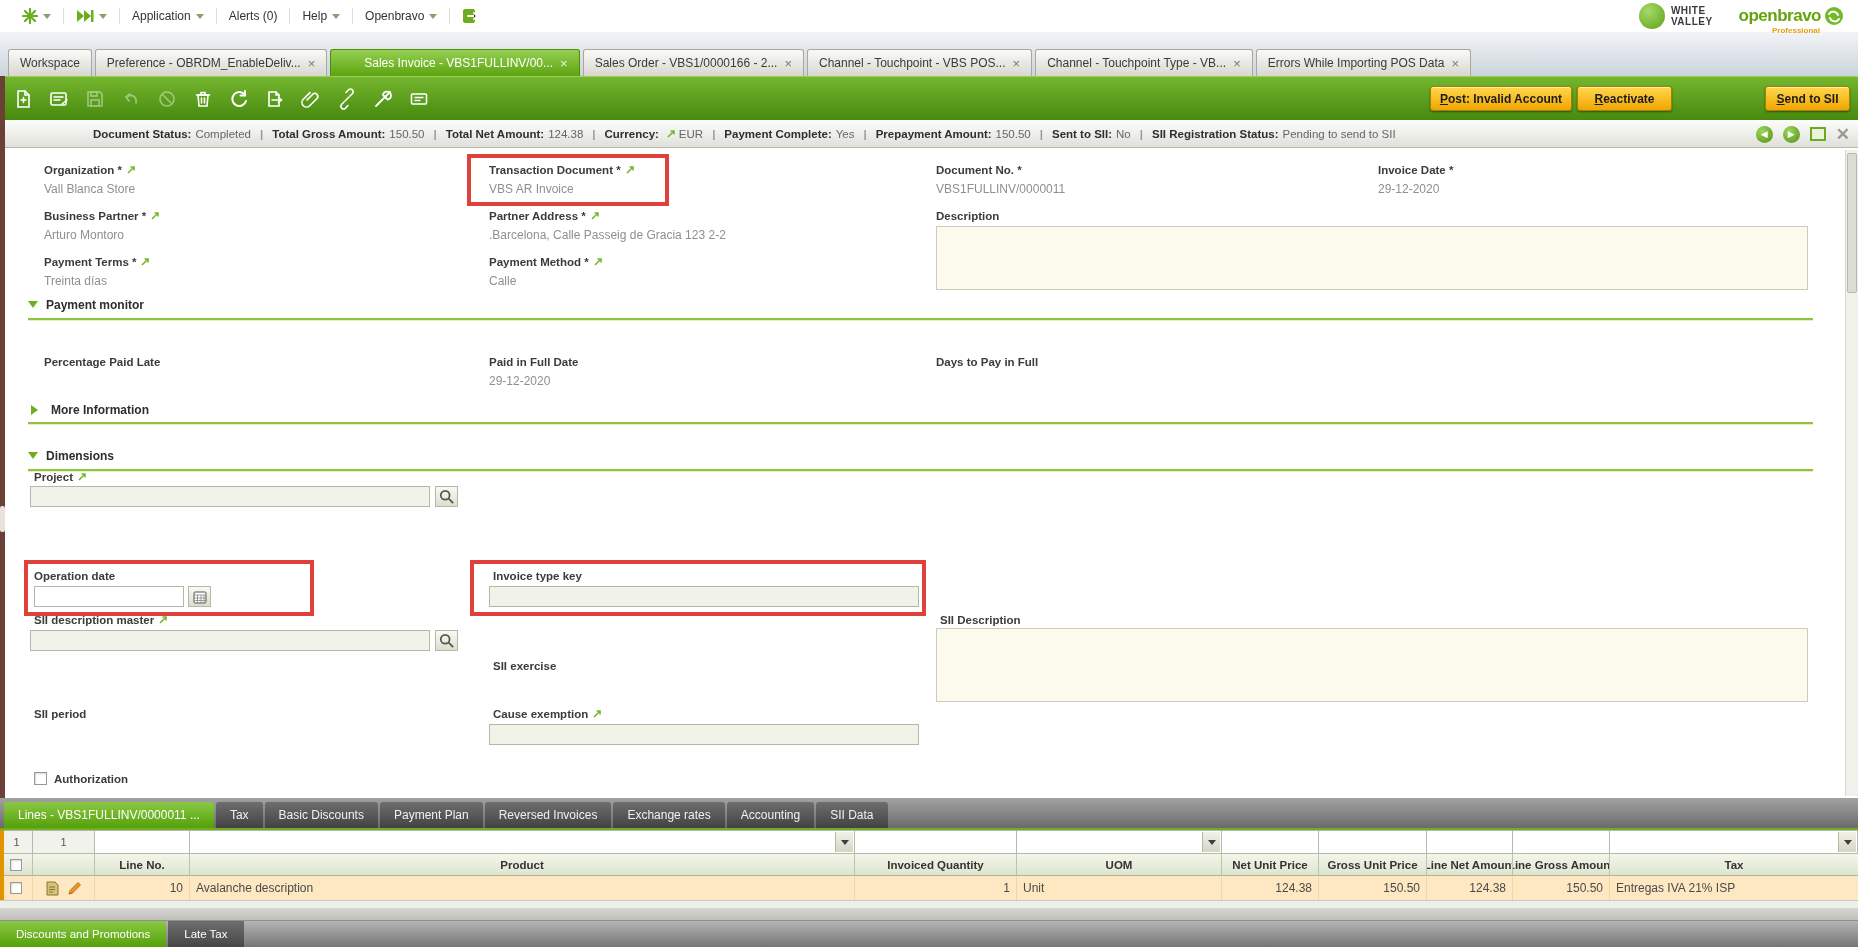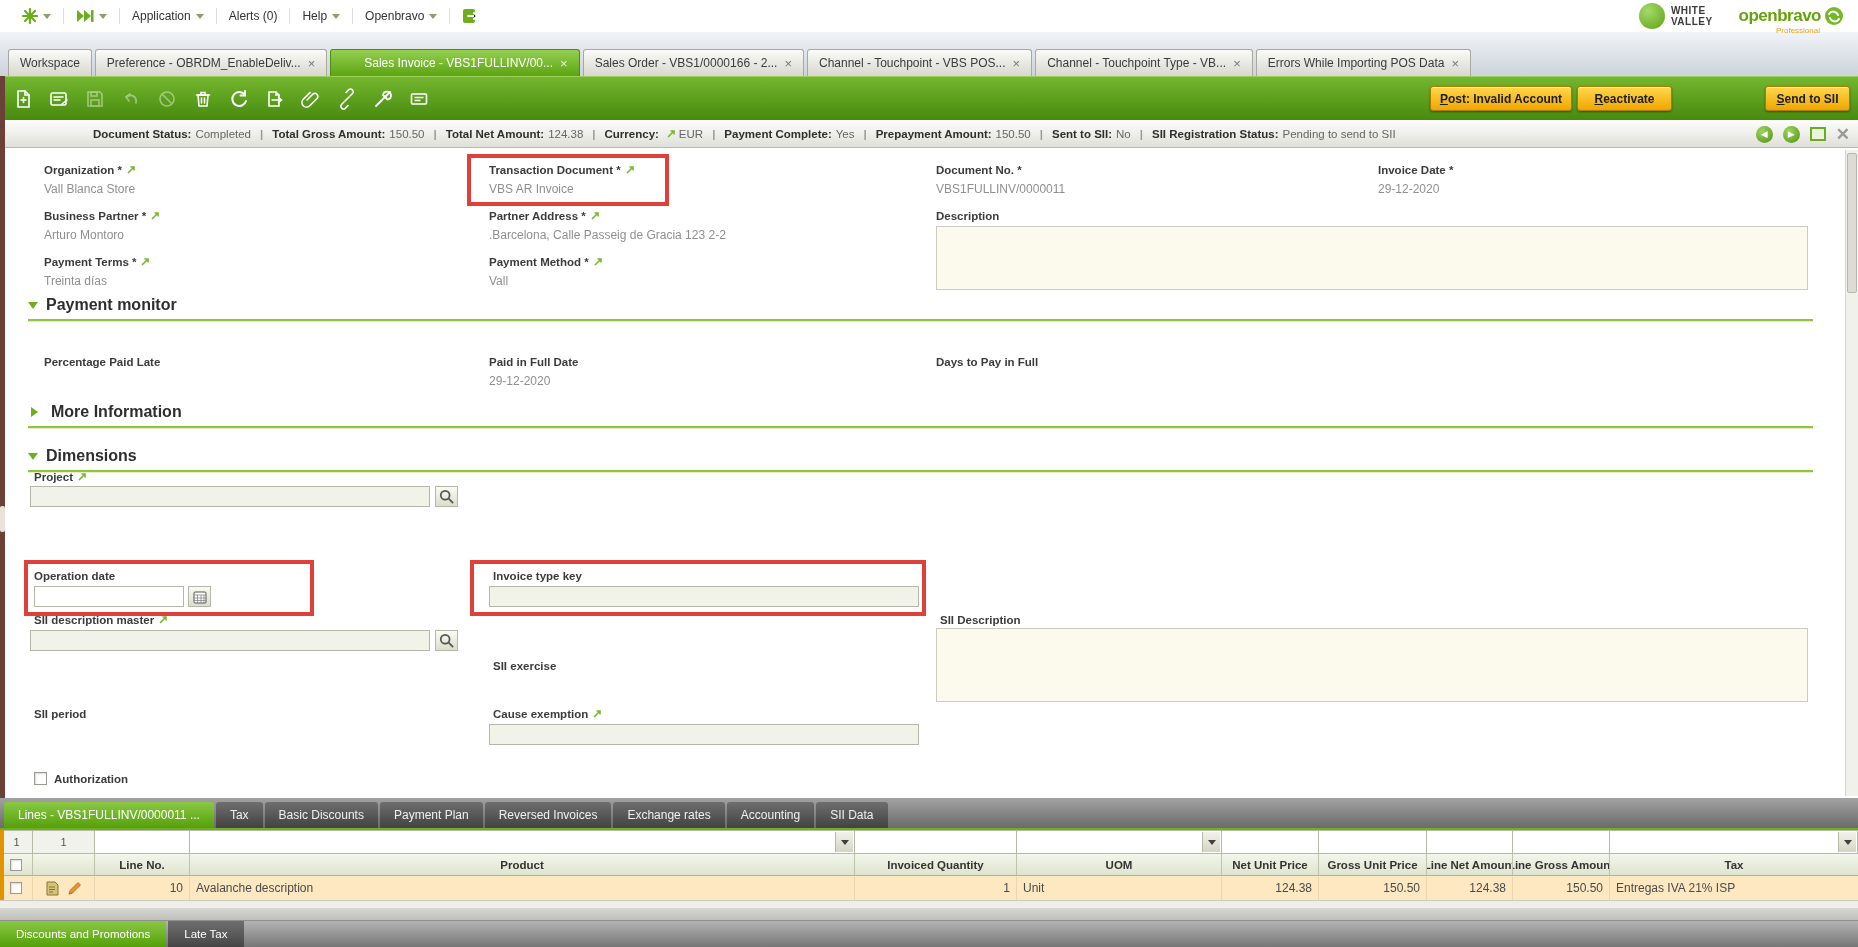--- a/index.html
+++ b/index.html
@@ -10,21 +10,21 @@
   .topbar { height:32px; background:#ffffff; display:flex; align-items:center; padding-left:10px; position:relative; }
   .menu-item { display:flex; align-items:center; gap:5px; padding:0 12px; height:20px; font-size:12px; color:#333; cursor:pointer; }
   .menu-sep { width:1px; height:16px; background:#ddd; }
   .caret { width:0; height:0; border:4px solid transparent; border-top:5px solid #8aa06a; margin-top:4px; }
   .top-logos { position:absolute; right:14px; top:0; height:32px; display:flex; align-items:center; gap:26px; }
   .wv-logo { display:flex; align-items:center; gap:6px; }
   .wv-circle { width:26px; height:26px; border-radius:50%; background:radial-gradient(circle at 35% 30%, #a6d96a, #5da214); }
   .wv-text { font-size:10px; font-weight:bold; color:#3a3a3a; line-height:11px; letter-spacing:.5px; }
   .ob-logo { display:flex; align-items:flex-start; gap:3px; position:relative; }
   .ob-word { font-size:17px; font-weight:bold; color:#65a30d; letter-spacing:-0.5px; }
-  .ob-sub { position:absolute; right:24px; bottom:-9px; font-size:8px; color:#e8a013; font-weight:normal; }
+  .ob-sub { position:absolute; right:24px; bottom:-9px; font-size:8px; color:#e8a013; font-weight:bold; }
   .ob-mark { width:20px; height:20px; }
 
   
   .tabrow { height:44px; background:linear-gradient(#f1f4f7,#ccd3db); display:flex; align-items:flex-end; padding-left:8px; }
   .tab { height:27px; display:flex; align-items:center; gap:7px; padding:0 11px; margin-right:3px;
          font-size:12px; color:#3a3a3a; background:linear-gradient(#fafaf8,#d8d8d0); border:1px solid #a8a8a0; border-bottom:none;
          border-radius:3px 3px 0 0; white-space:nowrap; cursor:pointer; }
   .tab .x { font-size:13px; color:#777; line-height:1; cursor:pointer; }
   .tab.active { background:linear-gradient(#94cf52,#5da410); border-color:#4f8c0e; color:#fff;padding-left:33px; }
   .tab.active .x { color:#eaf5dc; }
@@ -49,21 +49,21 @@
   .winicon { width:16px; height:14px; border:2px solid #6aab22; background:#eaf3dc; cursor:pointer; }
   .closex { font-size:17px; font-weight:bold; color:#9a9a94; cursor:pointer; }
 
   
   .form-region { height:650px; background:#fff; position:relative; }
   .fld { position:absolute; }
   .lbl { font-size:11.5px; font-weight:bold; color:#3b3b3b; display:flex; align-items:center; gap:4px; white-space:nowrap; }
   .val { font-size:12px; color:#8f8f8f; margin-top:6px; white-space:nowrap; }
   .sect { position:absolute; left:28px; right:45px; }
   .sect .hd { display:flex; align-items:center; gap:8px; padding-bottom:5px; border-bottom:2px solid #8cc63e; box-shadow:0 1px 0 #e9ebc9; }
-  .sect .hd .ttl { font-size:16px; font-weight:bold; color:#2e2e2e; }
+  .sect .hd .ttl { font-size:12px; font-weight:bold; color:#2e2e2e; }
   .tri-down { width:0; height:0; border:5px solid transparent; border-top:7px solid #6fae1f; margin-top:5px; }
   .tri-right { width:0; height:0; border:5px solid transparent; border-left:7px solid #6fae1f; margin-left:3px; }
   .redbox { position:absolute; border:4px solid #e0403a; pointer-events:none; }
   .inputbox { background:#fdfdf4; border:1px solid #b6b6aa; height:21px; }
   .selbox { position:relative; background:#f1f2e8; border:1px solid #b6b6aa; height:21px; }
   .dtri { width:0; height:0; border:4px solid transparent; border-top:5px solid #3f3f3f; margin-top:4px; }
   .sqbtn { width:23px; height:21px; background:linear-gradient(#fafaf2,#dadfcc); border:1px solid #b6b6aa; display:flex; align-items:center; justify-content:center; cursor:pointer; }
   .ta { background:#fbfaed; border:1px solid #ccccbe; position:absolute; }
   .cb { width:13px; height:13px; background:#fff; border:1px solid #9a9a92; box-shadow:inset 1px 1px 2px rgba(0,0,0,.15); cursor:pointer; }
   .left-strip { position:absolute; left:0; top:76px; width:5px; height:722px; background:#6b4037; z-index:20; }
@@ -407,21 +407,21 @@
         </div>
       <div class="val">Treinta días</div>
     </div>
     <div class="fld" style="left:489px; top:108px">
       <div class="lbl">
           <span>Payment Method *</span>
           <svg width="10" height="10" viewBox="0 0 10 10">
             <path d="M2 8L8 2M4.5 2H8v3.5" stroke="#76b82a" stroke-width="1.6" fill="none"></path>
           </svg>
         </div>
-      <div class="val">Vall</div>
+      <div class="val">Calle</div>
     </div>
 
     <div class="sect" style="top:148px">
       <div class="hd">
           <span class="tri-down"></span>
           <span class="ttl">Payment monitor</span>
         </div>
     </div>
     <div class="fld" style="left:44px; top:208px">
       <div class="lbl">

